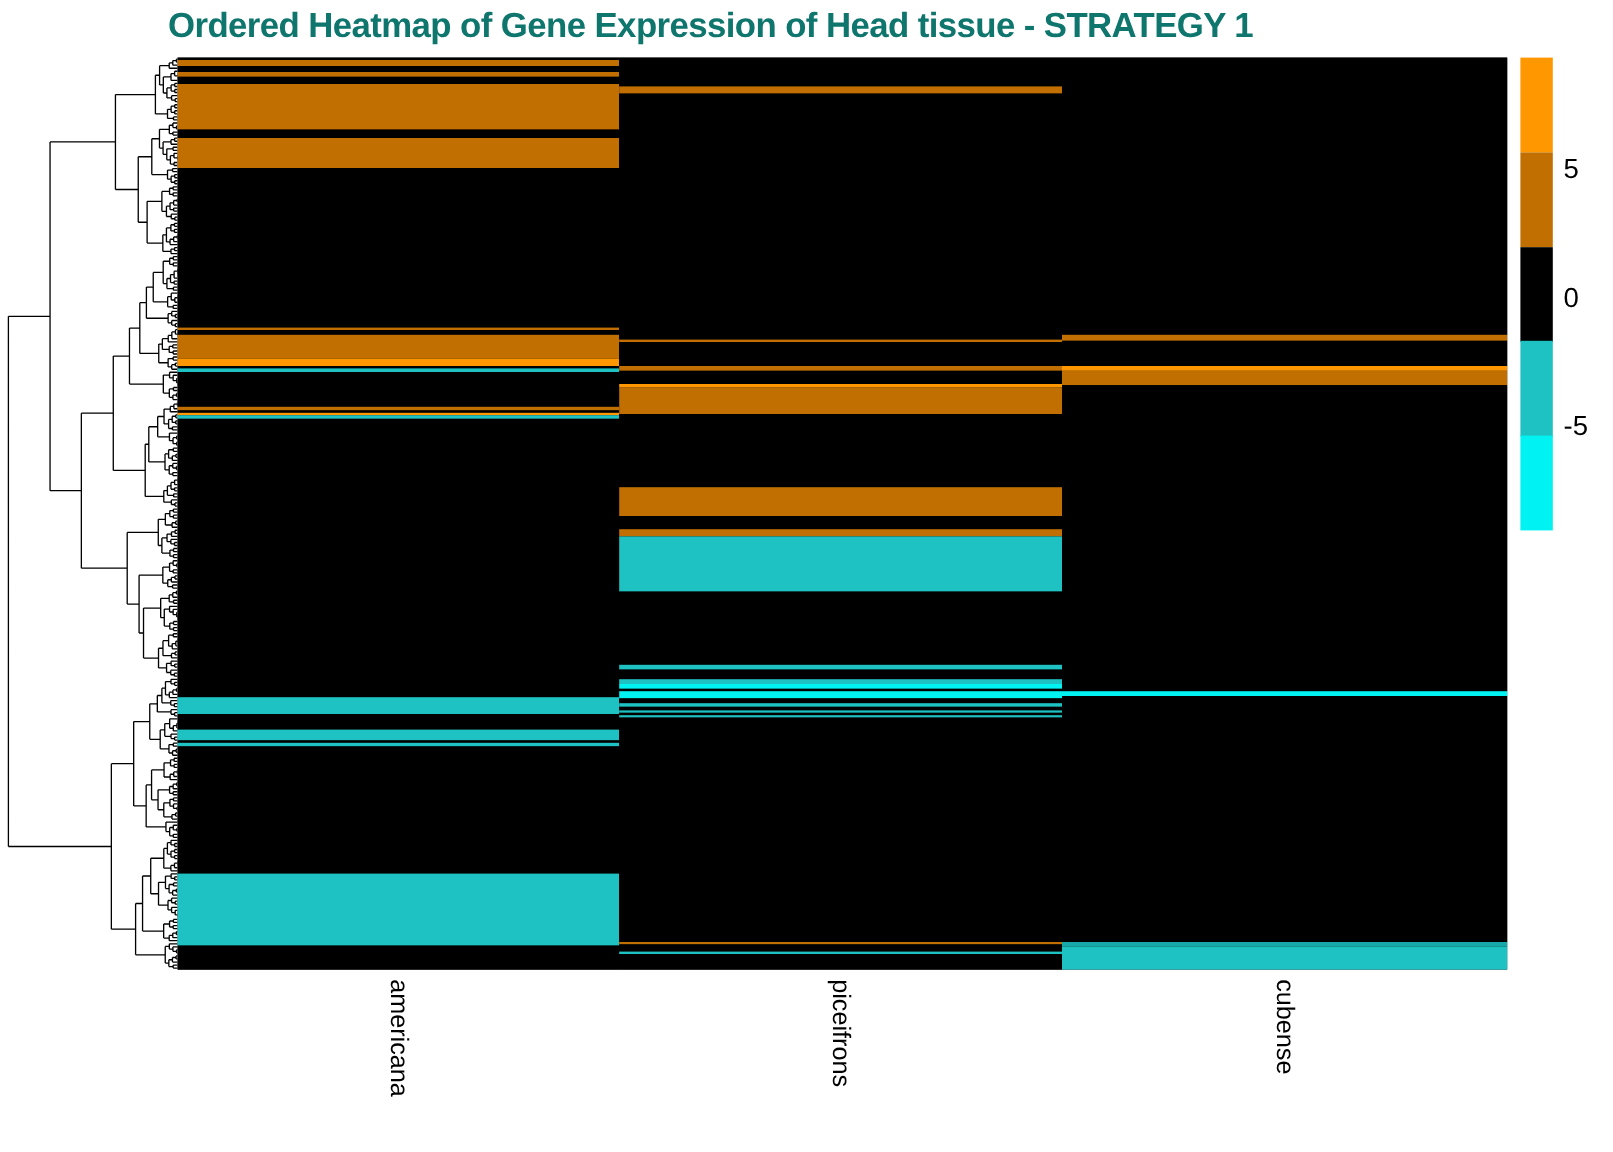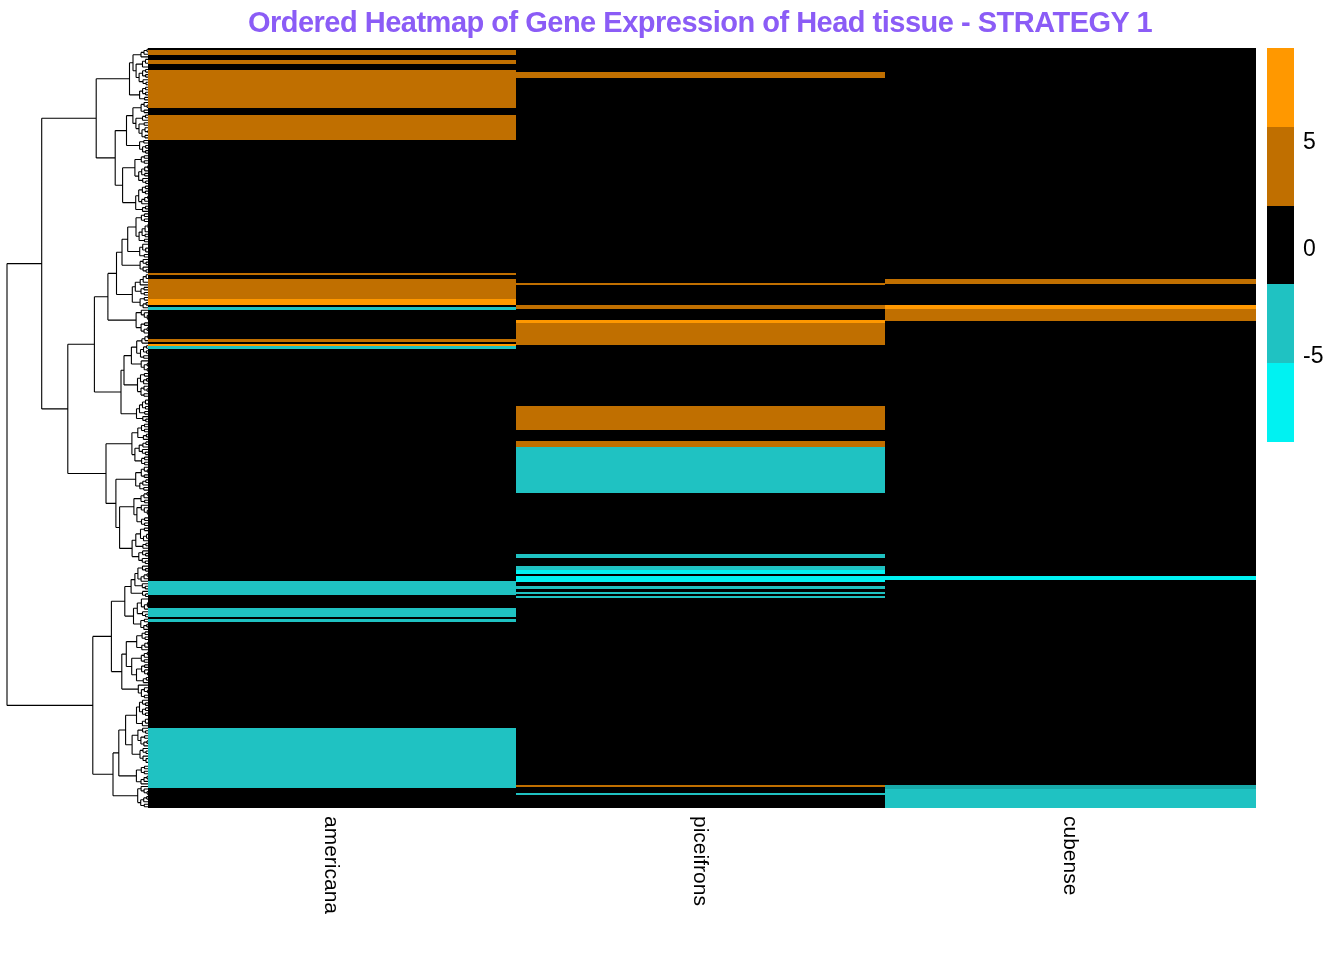--- a/index.html
+++ b/index.html
@@ -1,19 +1,19 @@
 <!DOCTYPE html>
 <html><head>
 <meta charset="utf-8">
 <style>
   html,body{margin:0;padding:0;background:#ffffff;}
   .canvas{position:relative;width:1344px;height:960px;background:#ffffff;overflow:hidden;
           font-family:"Liberation Sans", sans-serif;}
-  .title{position:absolute;left:140px;top:6px;width:1120px;text-align:center;
-         font-size:29px;font-weight:bold;color:#8b5cf6;letter-spacing:-0.5px;white-space:nowrap;}
+  .title{position:absolute;left:140px;top:6px;width:1120px;text-align:left;
+         font-size:29px;font-weight:bold;color:#0f766e;letter-spacing:-0.5px;white-space:nowrap;}
   #dendro{position:absolute;left:5px;top:48px;}
   #heatmap{position:absolute;left:148px;top:48px;width:1108px;height:760px;background:#000;}
   .hm-col{position:absolute;top:0;height:760px;}
   .band{position:absolute;left:0;width:100%;}
   #collabels{position:absolute;left:148px;top:816px;width:1108px;height:140px;}
   .collab{position:absolute;top:0;writing-mode:vertical-rl;font-size:21px;color:#000;white-space:nowrap;}
   #legend{position:absolute;left:1267px;top:48px;width:77px;height:400px;}
   #legend-bar{position:absolute;left:0;top:0;width:27px;height:394px;}
   .leg-block{position:absolute;left:0;width:27px;}
   .leg-tick{position:absolute;left:36px;font-size:23px;color:#000;transform:translateY(-50%);}

